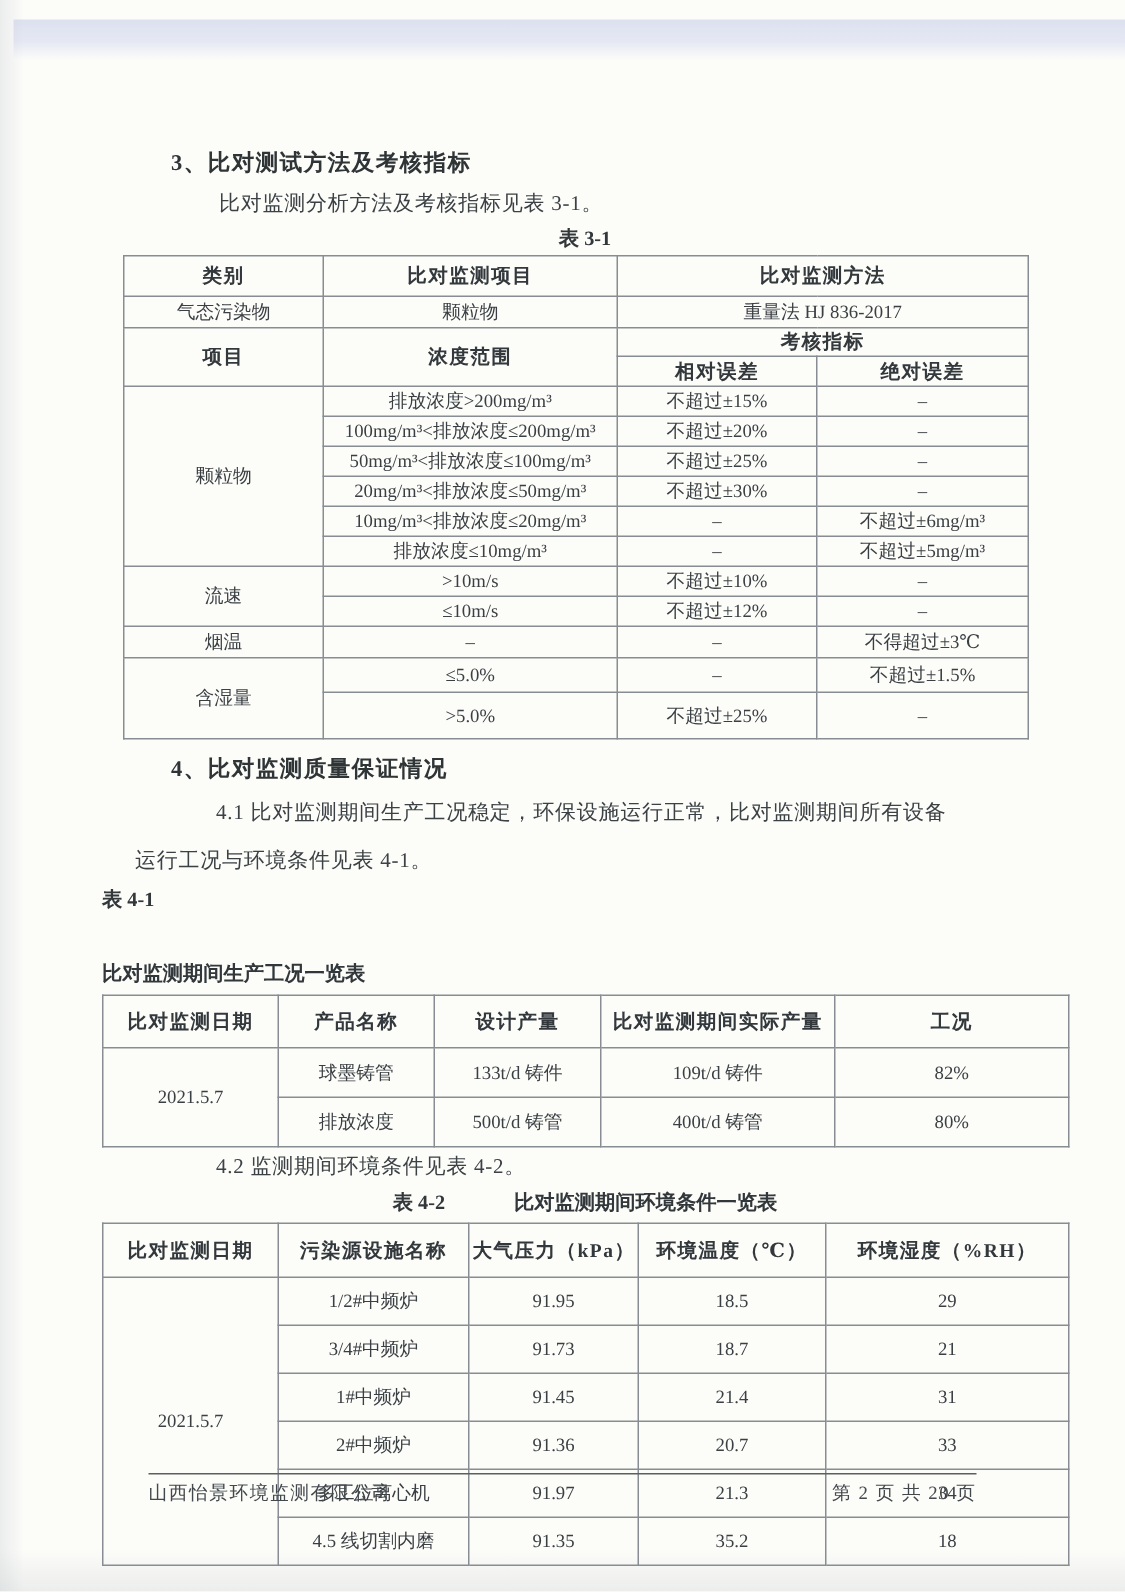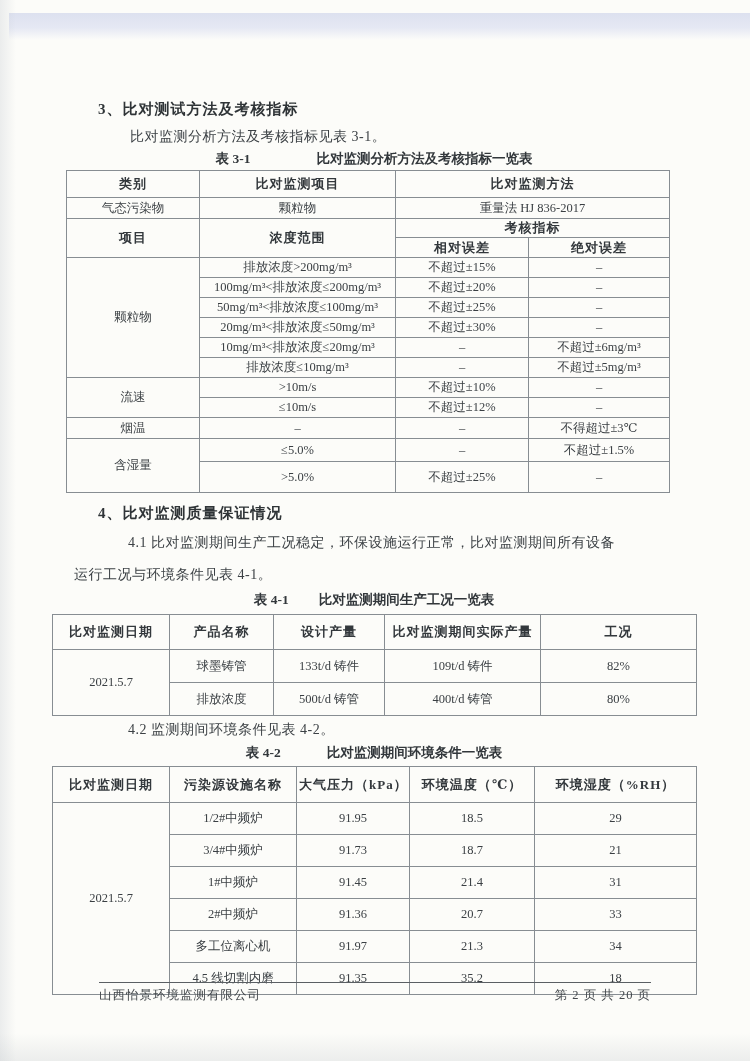--- a/index.html
+++ b/index.html
@@ -18,40 +18,40 @@
     opacity:.9;
   }
   .edge-shade-left{
     position:absolute;top:0;left:0;width:16px;height:100%;
     background:linear-gradient(90deg,rgba(190,196,204,.28),rgba(190,196,204,0));
   }
   .edge-shade-bottom{
     position:absolute;bottom:0;left:0;width:100%;height:28px;
     background:linear-gradient(0deg,rgba(198,203,206,.30),rgba(198,203,206,0));
   }
-  .content{position:absolute;left:52px;top:0;width:644px;}
+  .content{position:absolute;left:68px;top:0;width:644px;}
 
   .sec-heading{
     font-size:15px;font-weight:bold;color:#2f3437;
     letter-spacing:1px;line-height:20px;
   }
   .s3-heading{margin:99px 0 0 46px;}
   .s4-heading{margin:10px 0 0 46px;}
   .body-line{font-size:14px;line-height:22px;letter-spacing:.5px;}
   .s3-body{margin:7px 0 0 78px;}
   .s41-line1{margin:8px 0 0 76px;line-height:24px;}
   .s41-line2{margin:8px 0 0 22px;line-height:24px;}
   .s42-body{margin:3px 0 0 76px;font-family:Liberation Serif, serif;}
 
   .caption{
     display:flex;justify-content:center;align-items:baseline;
     font-weight:bold;font-size:13.5px;color:#32373b;line-height:19px;
   }
   .caption-3{gap:66px;margin-top:1px;}
-  .caption-41{gap:30px;margin-top:3px;}
+  .caption-41{gap:30px;margin-top:3px;flex-direction:column;}
   .caption-42{gap:46px;margin-top:2px;text-align:center;}
 
   table{border-collapse:collapse;table-layout:fixed;}
   td{
     border:1px solid #878d92;
     text-align:center;vertical-align:middle;
     font-size:12.5px;padding:0 2px;color:#3a3f43;
     overflow:hidden;white-space:nowrap;
   }
   .hd{font-weight:bold;font-size:13px;color:#33383c;letter-spacing:1px;}
@@ -80,21 +80,20 @@
 <div class="edge-shade-left"></div>
 <div class="edge-shade-bottom"></div>
 
 <div class="content">
 
   <div class="sec-heading s3-heading">3、比对测试方法及考核指标</div>
   <div class="body-line s3-body">比对监测分析方法及考核指标见表 3-1。</div>
 
   <div class="caption caption-3">
     <span>表 3-1</span>
-    <span>比对监测分析方法及考核指标一览表</span>
   </div>
 
   <table class="t3">
     <colgroup>
         <col style="width:133px">
         <col style="width:196px">
         <col style="width:133px">
         <col style="width:141px">
       </colgroup>
     <tbody>

